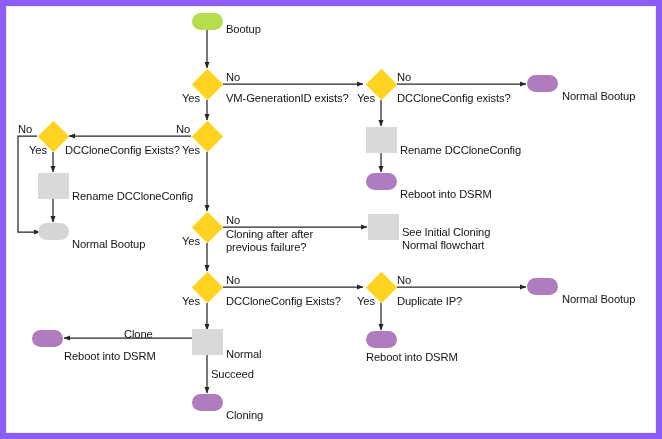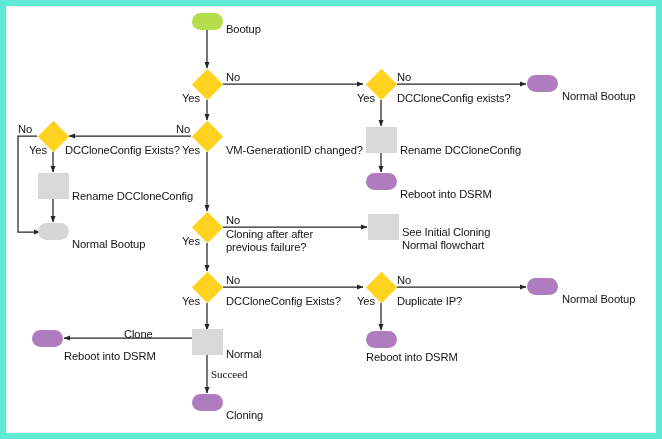--- a/index.html
+++ b/index.html
@@ -5,21 +5,21 @@
   html, body {
     margin: 0;
     padding: 0;
     background: #ffffff;
     font-family: "Liberation Sans", sans-serif;
   }
   #canvas {
     position: relative;
     width: 662px;
     height: 439px;
-    background: #5eead4;
+    background: #8b5cf6;
     overflow: hidden;
   }
   #frame {
     position: absolute;
     left: 6px;
     top: 6px;
     width: 650px;
     height: 427px;
     border: 1px solid #edeff2;
     box-sizing: border-box;
@@ -106,20 +106,21 @@
       <line x1="207" y1="355" x2="207" y2="393" marker-end="url(#arrow)"></line>
     </g>
   </svg>
 
   <div class="node pill" style="left:192px; top:13px; width:31px; height:17px; background:#b5dd4c;"></div>
   <div class="lbl" style="left:226px; top:23px;">Bootup</div>
 
   <svg class="diamond" style="left:191px; top:68px; width:33px; height:33px;" viewBox="0 0 33 33">
     <polygon points="16.5,0.8 32.2,16.5 16.5,32.2 0.8,16.5" fill="#ffd320"></polygon>
   </svg>
+  <div class="lbl" style="left:226px; top:92px;">VM-GenerationID exists?</div>
   <div class="lbl" style="left:226px; top:71px;">No</div>
   <div class="lbl" style="left:182px; top:92px;">Yes</div>
 
   <svg class="diamond" style="left:365px; top:68px; width:33px; height:33px;" viewBox="0 0 33 33">
     <polygon points="16.5,0.8 32.2,16.5 16.5,32.2 0.8,16.5" fill="#ffd320"></polygon>
   </svg>
   <div class="lbl" style="left:397px; top:92px;">DCCloneConfig exists?</div>
   <div class="lbl" style="left:397px; top:71px;">No</div>
   <div class="lbl" style="left:357px; top:92px;">Yes</div>
 
@@ -128,21 +129,20 @@
 
   <div class="node rect" style="left:366px; top:127px; width:31px; height:26px; background:#d9d9d9;"></div>
   <div class="lbl" style="left:400px; top:144px;">Rename DCCloneConfig</div>
 
   <div class="node pill" style="left:366px; top:173px; width:31px; height:17px; background:#b07cc0;"></div>
   <div class="lbl" style="left:400px; top:188px;">Reboot into DSRM</div>
 
   <svg class="diamond" style="left:191px; top:120px; width:33px; height:33px;" viewBox="0 0 33 33">
     <polygon points="16.5,0.8 32.2,16.5 16.5,32.2 0.8,16.5" fill="#ffd320"></polygon>
   </svg>
-  <div class="lbl" style="left:226px; top:144px;">VM-GenerationID changed?</div>
   <div class="lbl" style="left:176px; top:123px;">No</div>
   <div class="lbl" style="left:182px; top:144px;">Yes</div>
 
   <svg class="diamond" style="left:37px; top:120px; width:33px; height:33px;" viewBox="0 0 33 33">
     <polygon points="16.5,0.8 32.2,16.5 16.5,32.2 0.8,16.5" fill="#ffd320"></polygon>
   </svg>
   <div class="lbl" style="left:65px; top:144px;">DCCloneConfig Exists?</div>
   <div class="lbl" style="left:18px; top:123px;">No</div>
   <div class="lbl" style="left:29px; top:144px;">Yes</div>
 
@@ -184,17 +184,17 @@
   <div class="node pill" style="left:366px; top:331px; width:31px; height:17px; background:#b07cc0;"></div>
   <div class="lbl" style="left:366px; top:351px;">Reboot into DSRM</div>
 
   <div class="node rect" style="left:192px; top:329px; width:31px; height:26px; background:#d9d9d9;"></div>
   <div class="lbl" style="left:226px; top:348px;">Normal</div>
 
   <div class="node pill" style="left:32px; top:330px; width:31px; height:17px; background:#b07cc0;"></div>
   <div class="lbl" style="left:64px; top:350px;">Reboot into DSRM</div>
 
   <div class="lbl" style="left:124px; top:328px;">Clone</div>
-  <div class="lbl" style="left:211px; top:368px;font-family:Liberation Serif, serif;">Succeed</div>
+  <div class="lbl" style="left:211px; top:368px;">Succeed</div>
 
   <div class="node pill" style="left:192px; top:394px; width:31px; height:17px; background:#b07cc0;"></div>
   <div class="lbl" style="left:226px; top:409px;">Cloning</div>
 </div>
 
 </body></html>

